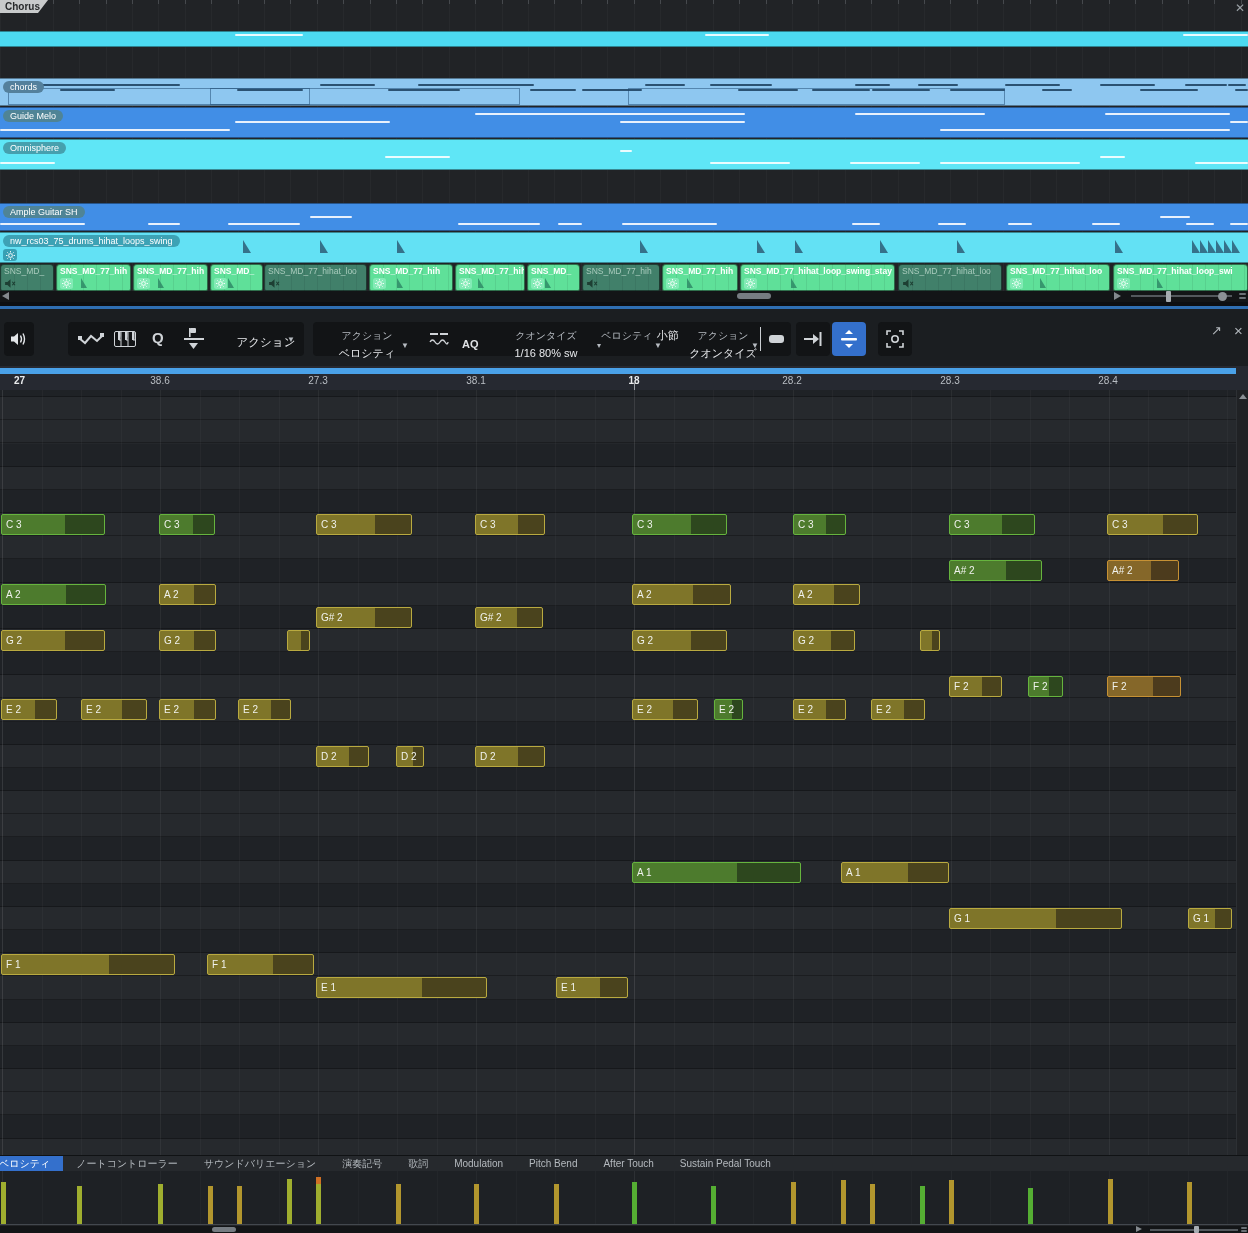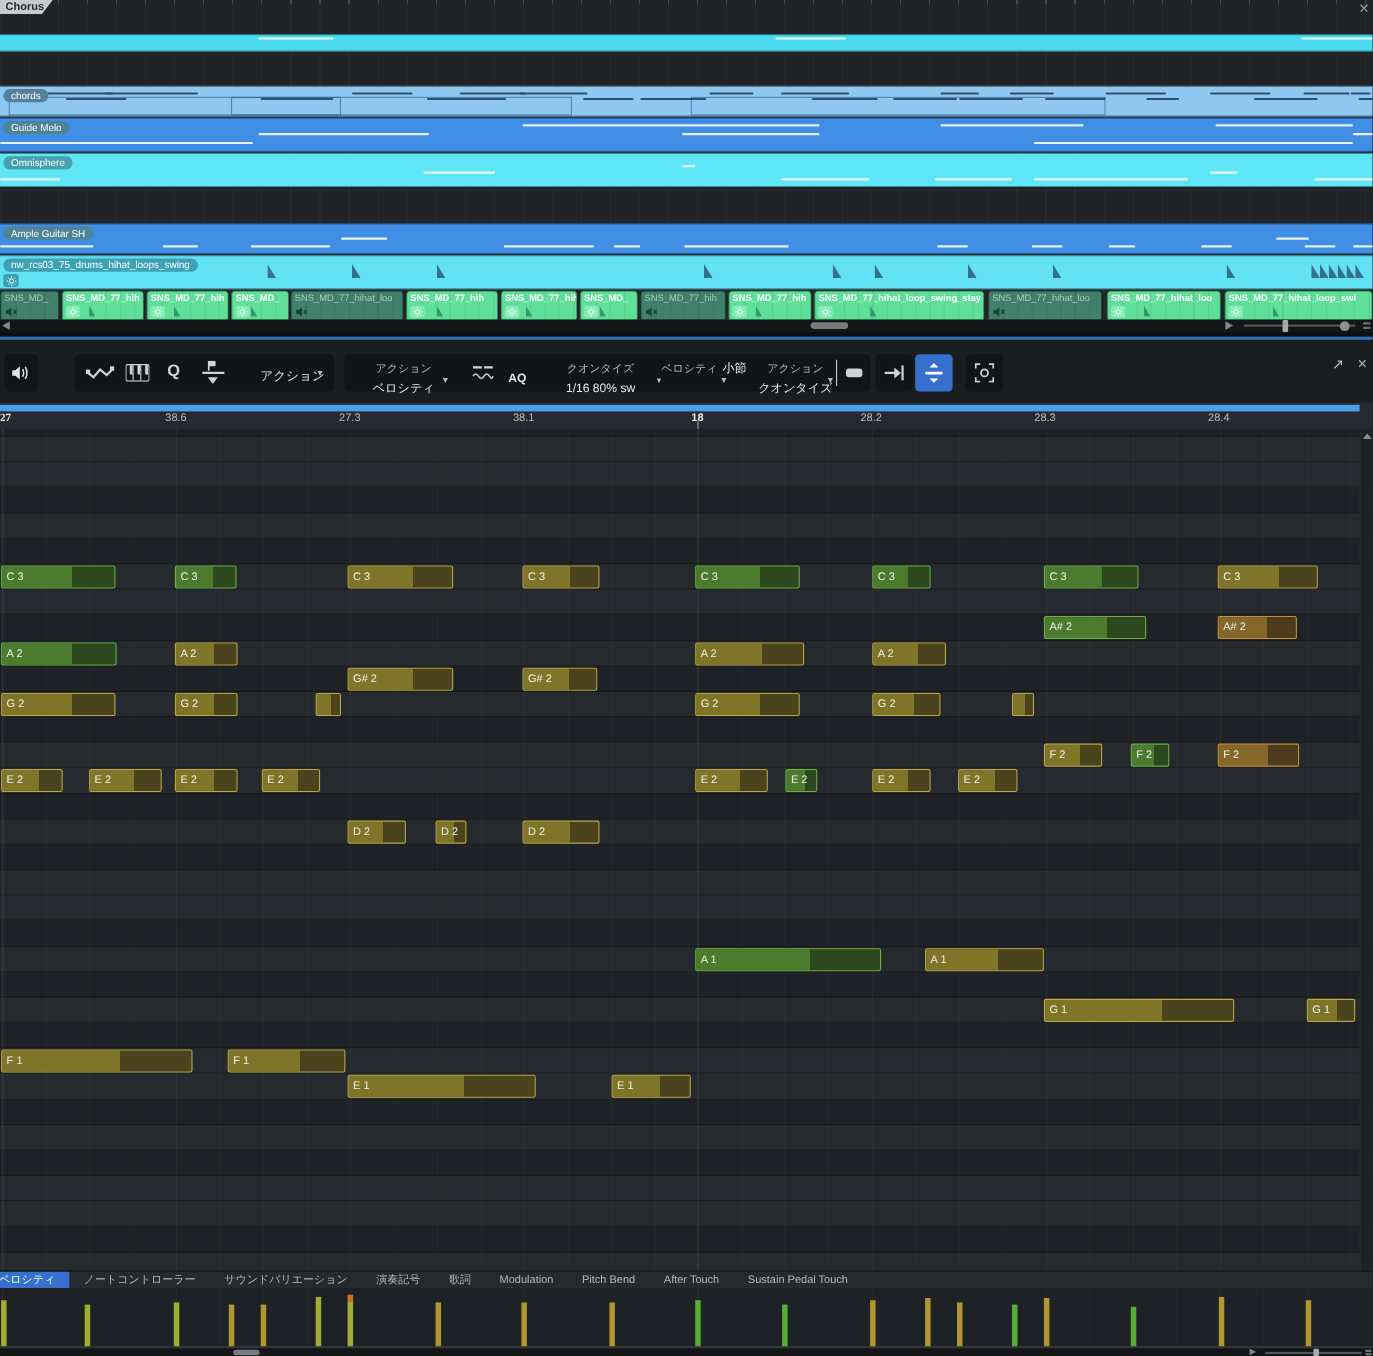--- a/index.html
+++ b/index.html
@@ -487,21 +487,21 @@
         </svg>
     </div>
 
     <span class="winicon" style="left:1211px;top:14px">↗</span>
     <span class="winicon" style="left:1234px;top:13px;font-size:15px">×</span>
   </section>
 
   <div id="ruler">
     <div id="loopbar"></div>
     <div id="tick28"></div>
-  <span class="rlabel bar" style="left: 0; font-family: Liberation Serif, serif;">27</span>
+  <span class="rlabel bar" style="left: 14px;">27</span>
       <span class="rlabel" style="left: 160px; transform: translateX(-50%);">38.6</span>
       <span class="rlabel" style="left: 318px; transform: translateX(-50%);">27.3</span>
       <span class="rlabel" style="left: 476px; transform: translateX(-50%);">38.1</span>
       <span class="rlabel bar" style="left: 634px; transform: translateX(-50%);">18</span>
       <span class="rlabel" style="left: 792px; transform: translateX(-50%);">28.2</span>
       <span class="rlabel" style="left: 950px; transform: translateX(-50%);">28.3</span>
       <span class="rlabel" style="left: 1108px; transform: translateX(-50%);">28.4</span>
     </div>
 
   <div id="grid">

